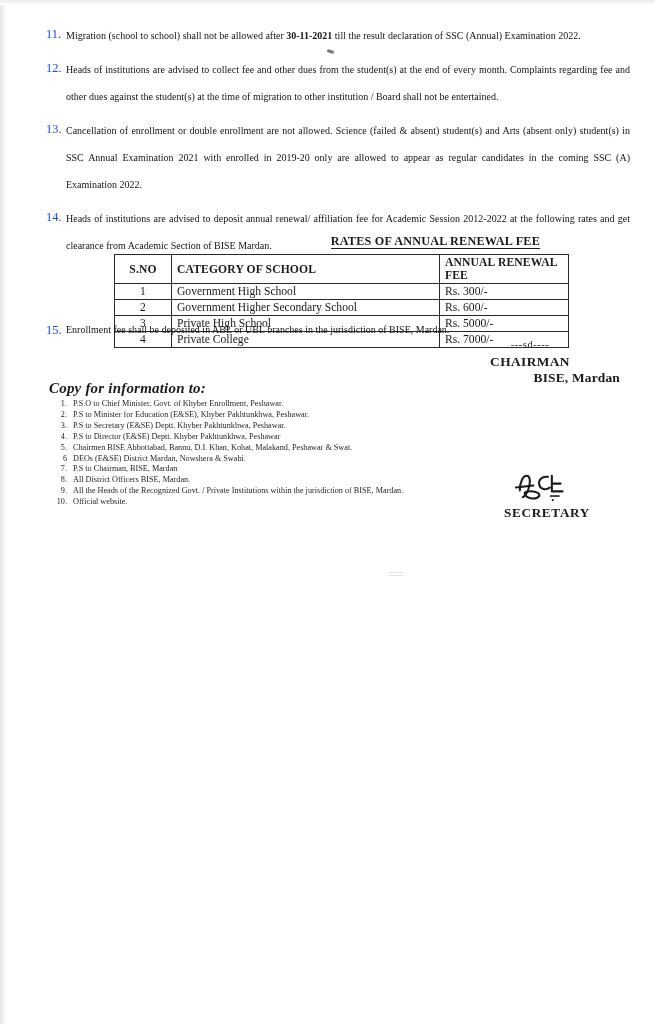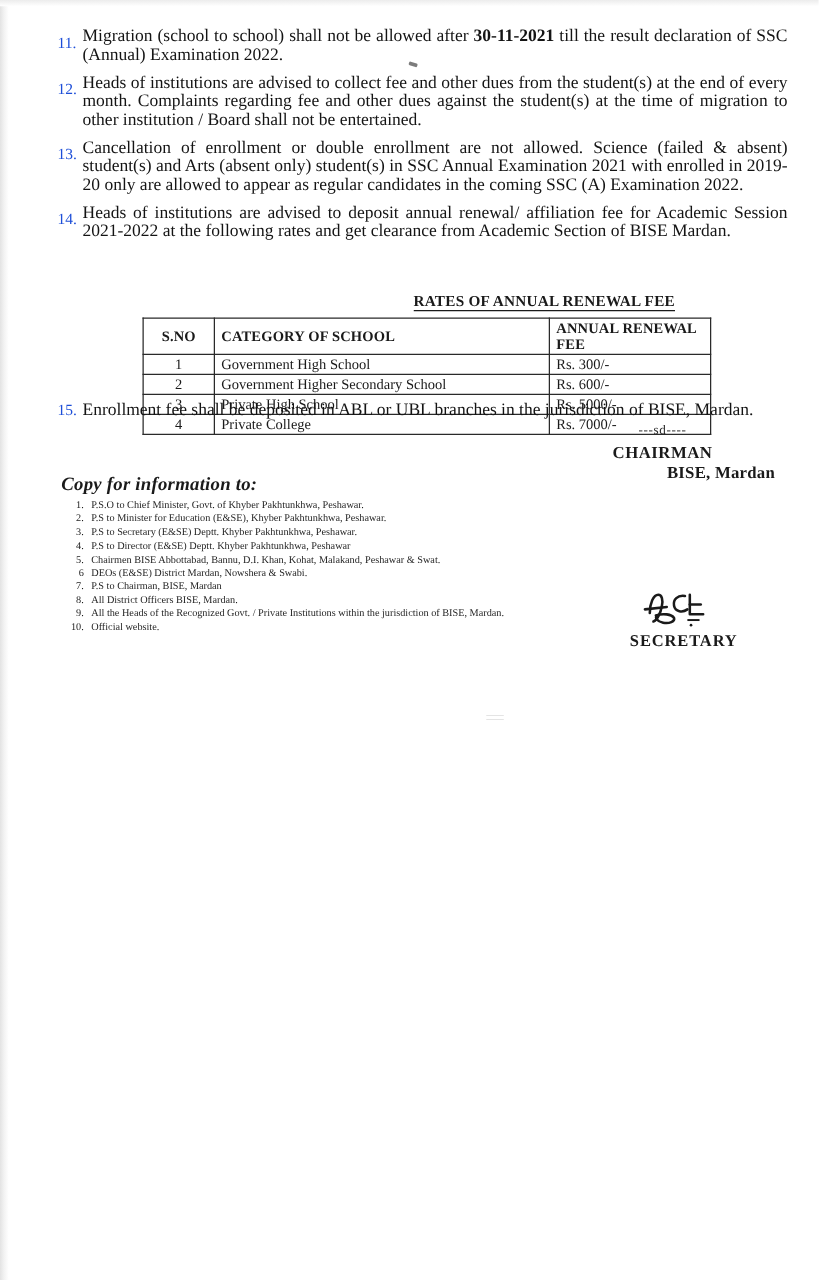--- a/index.html
+++ b/index.html
@@ -55,22 +55,22 @@
     flex: 0 0 30px;
     font-size: 12.4px;
     line-height: 24px;
     text-align: left;
     padding-left: 10px;
     box-sizing: border-box;
     color: #1d4ed8;
   }
   .clause-body {
     flex: 1 1 auto;
-    font-size: 14px;
-    line-height: 15px;
+    font-size: 10px;
+    line-height: 27px;
     text-align: justify;
     text-justify: inter-word;
     color: #141414;
     padding-right: 2px;
   }
   .clause-body b { font-weight: 700; }
 
   
   .stray-mark-1 {
     position: absolute;
@@ -250,21 +250,21 @@
       <div class="clause-body">Heads of institutions are advised to collect fee and other dues from the student(s) at the end of every month. Complaints regarding fee and other dues against the student(s) at the time of migration to other institution / Board shall not be entertained.</div>
     </div>
 
     <div class="clause">
       <div class="clause-num">13.</div>
       <div class="clause-body">Cancellation of enrollment or double enrollment are not allowed. Science (failed  &amp; absent) student(s) and Arts (absent only) student(s) in SSC Annual Examination 2021 with enrolled in 2019-20 only are allowed to appear as regular candidates in the coming SSC (A) Examination 2022.</div>
     </div>
 
     <div class="clause">
       <div class="clause-num">14.</div>
-      <div class="clause-body">Heads of institutions are advised to deposit annual renewal/ affiliation fee for Academic Session 2021-2022 at the following rates and get clearance from Academic Section of BISE Mardan.</div>
+      <div class="clause-body">Heads of institutions are advised to deposit annual renewal/ affiliation fee for Academic Session 2012-2022 at the following rates and get clearance from Academic Section of BISE Mardan.</div>
     </div>
 
   </div>
 
   <div class="table-title">
     <span>RATES OF ANNUAL RENEWAL FEE</span>
   </div>
 
   <table class="fee-table">
     <thead>
@@ -307,21 +307,21 @@
     <div class="sd-mark">---sd----</div>
     <div class="sign-role">CHAIRMAN</div>
     <div class="sign-org">BISE, Mardan</div>
   </div>
 
   <div class="copy-heading">Copy for information to:</div>
 
   <div class="copy-list">
     <div class="copy-item">
       <div class="copy-num">1.</div>
-      <div class="copy-text">P.S.O to Chief Minister, Govt. of Khyber Pakhtunkhwa, Peshawar.</div>
+      <div class="copy-text">P.S.O to Chief Minister, Govt. of Khyber Enrollment, Peshawar.</div>
     </div>
     <div class="copy-item">
       <div class="copy-num">2.</div>
       <div class="copy-text">P.S to Minister for Education (E&amp;SE), Khyber Pakhtunkhwa, Peshawar.</div>
     </div>
     <div class="copy-item">
       <div class="copy-num">3.</div>
       <div class="copy-text">P.S to Secretary (E&amp;SE) Deptt. Khyber Pakhtunkhwa, Peshawar.</div>
     </div>
     <div class="copy-item">

